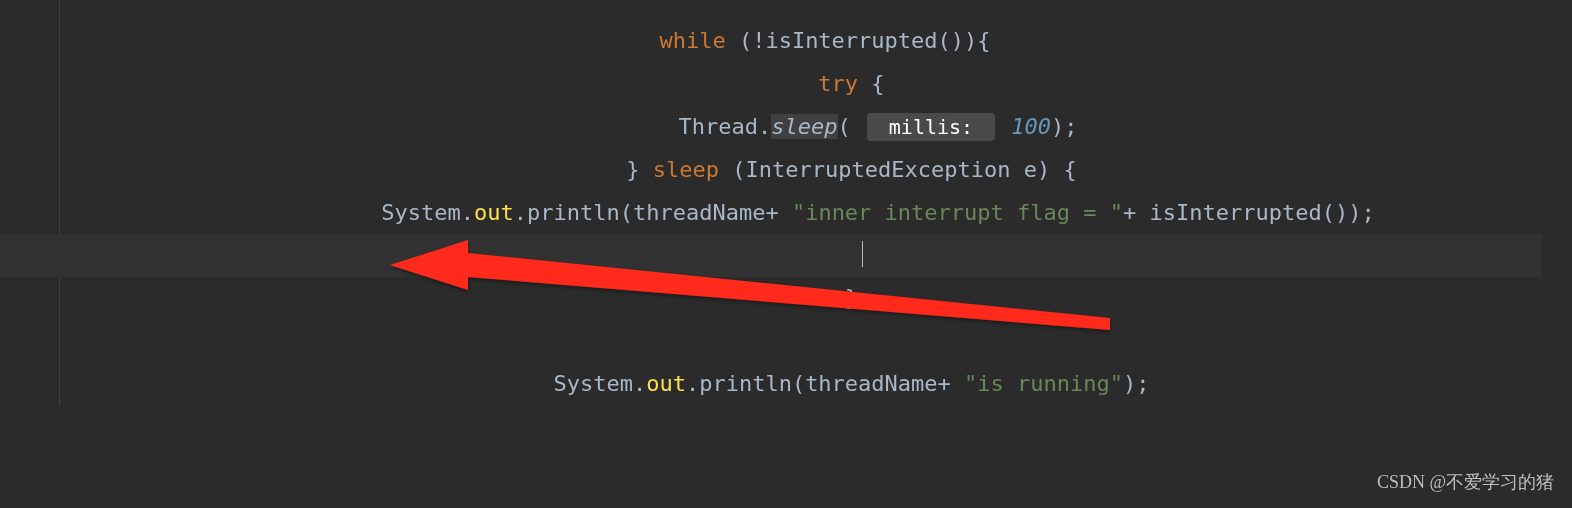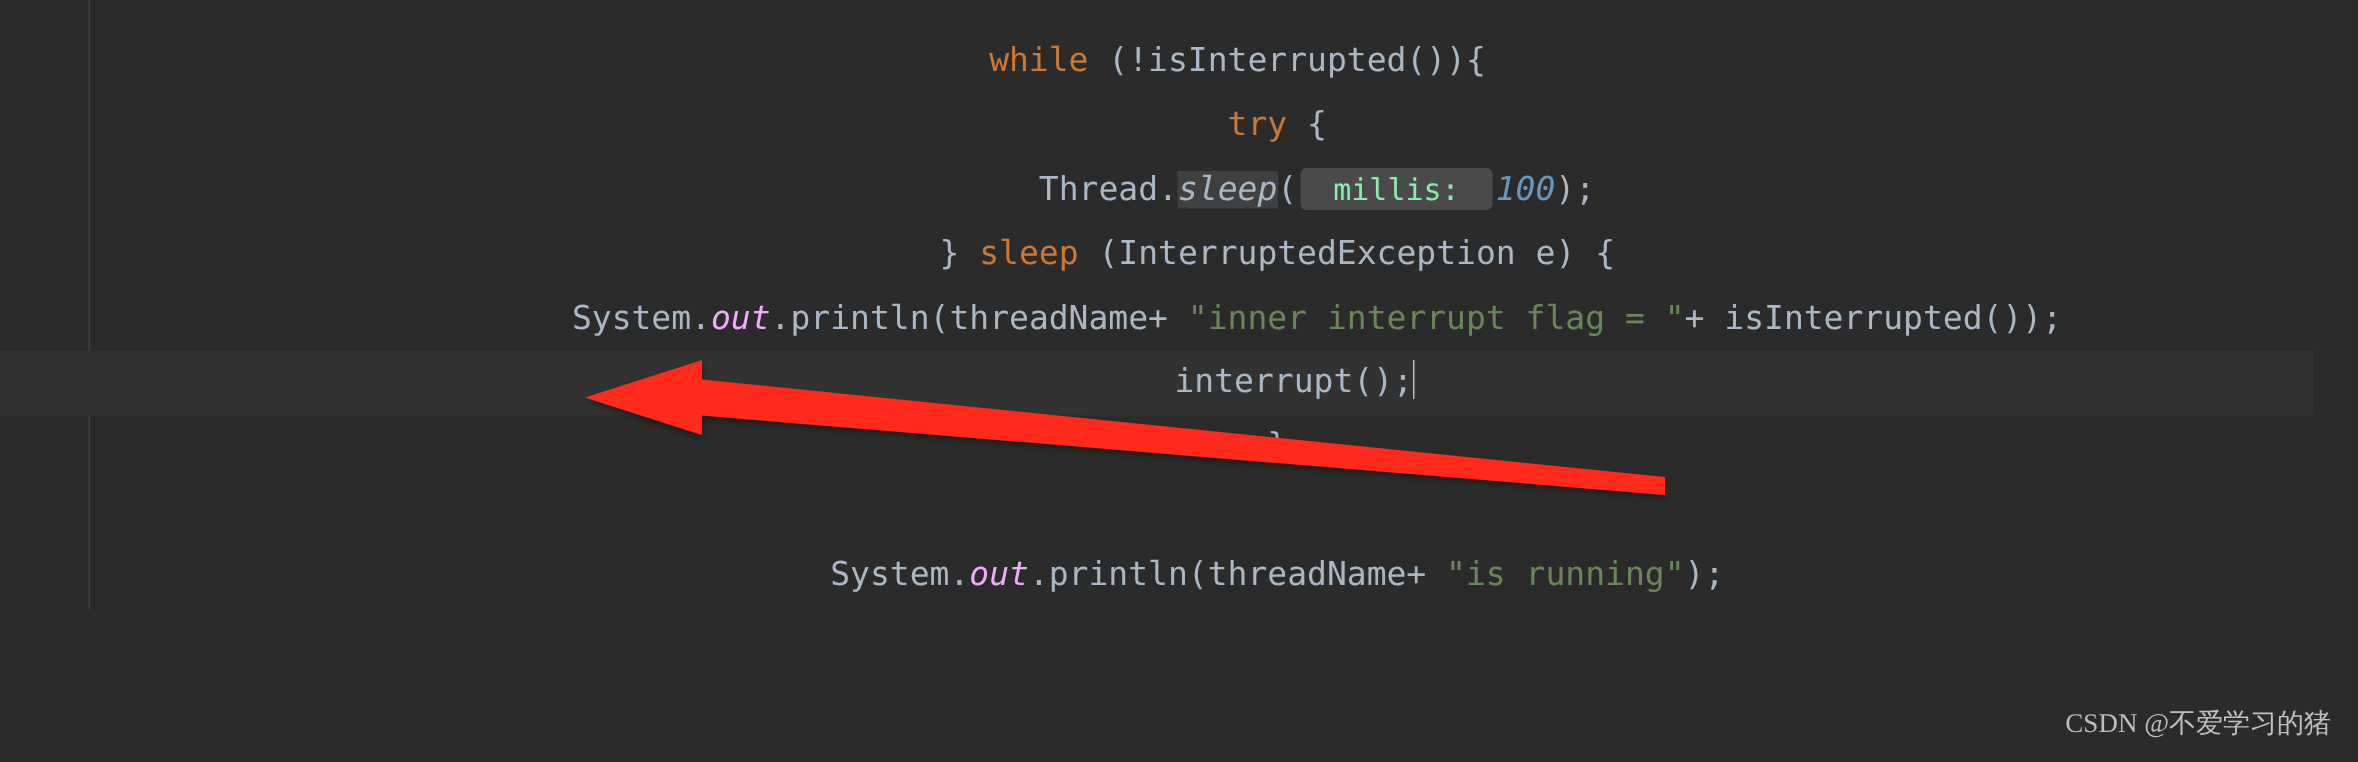--- a/index.html
+++ b/index.html
@@ -26,28 +26,28 @@
     }
     .highlighted-line {
       background: #323232;
       margin-left: -30px;
       padding-left: 78px;
       width: 100%;
     }
     .kw { color: #cc7832; }
     .str { color: #6a8759; }
     .num { color: #6897bb; font-style: italic; }
-    .static-field { color: #f0abfc; font-style: italic; }
+    .static-field { color: #fde047; }
     .param-hint {
       background: #4a4a4a;
-      color: #86efac;
+      color: #ffffff;
       padding: 2px 10px;
       border-radius: 4px;
       font-size: 20px;
-      margin: 0 2px;
+      margin: 0 16px;
     }
     .hl-sleep {
       background: #404040;
       font-style: italic;
     }
     .plain { color: #a9b7c6; }
     .indent-guide {
       position: absolute;
       width: 1px;
       background: #404040;
@@ -89,21 +89,21 @@
   <div class="code-line"><span class="kw">while</span><span class="plain"> (!isInterrupted()){</span></div>
 
   <div class="code-line">    <span class="kw">try</span><span class="plain"> {</span></div>
 
   <div class="code-line">        <span class="plain">Thread.</span><span class="hl-sleep">sleep</span><span class="plain">(</span><span class="param-hint"> millis: </span><span class="num">100</span><span class="plain">);</span></div>
 
   <div class="code-line">    <span class="plain">} </span><span class="kw">sleep</span><span class="plain"> (InterruptedException e) {</span></div>
 
   <div class="code-line">        <span class="plain">System.</span><span class="static-field">out</span><span class="plain">.println(threadName+ </span><span class="str">"inner interrupt flag = "</span><span class="plain">+ isInterrupted());</span></div>
 
-  <div class="code-line highlighted-line">        <span class="plain">interrupt();</span><span class="cursor"></span></div>
+  <div class="code-line highlighted-line">        <span class="cursor"></span></div>
 
 
   <div class="code-line">    <span class="plain">}</span></div>
 
   <div class="code-line"> </div>
 
   <div class="code-line">    <span class="plain">System.</span><span class="static-field">out</span><span class="plain">.println(threadName+ </span><span class="str">"is running"</span><span class="plain">);</span></div>
 </div>
 
 <div class="arrow-container">

